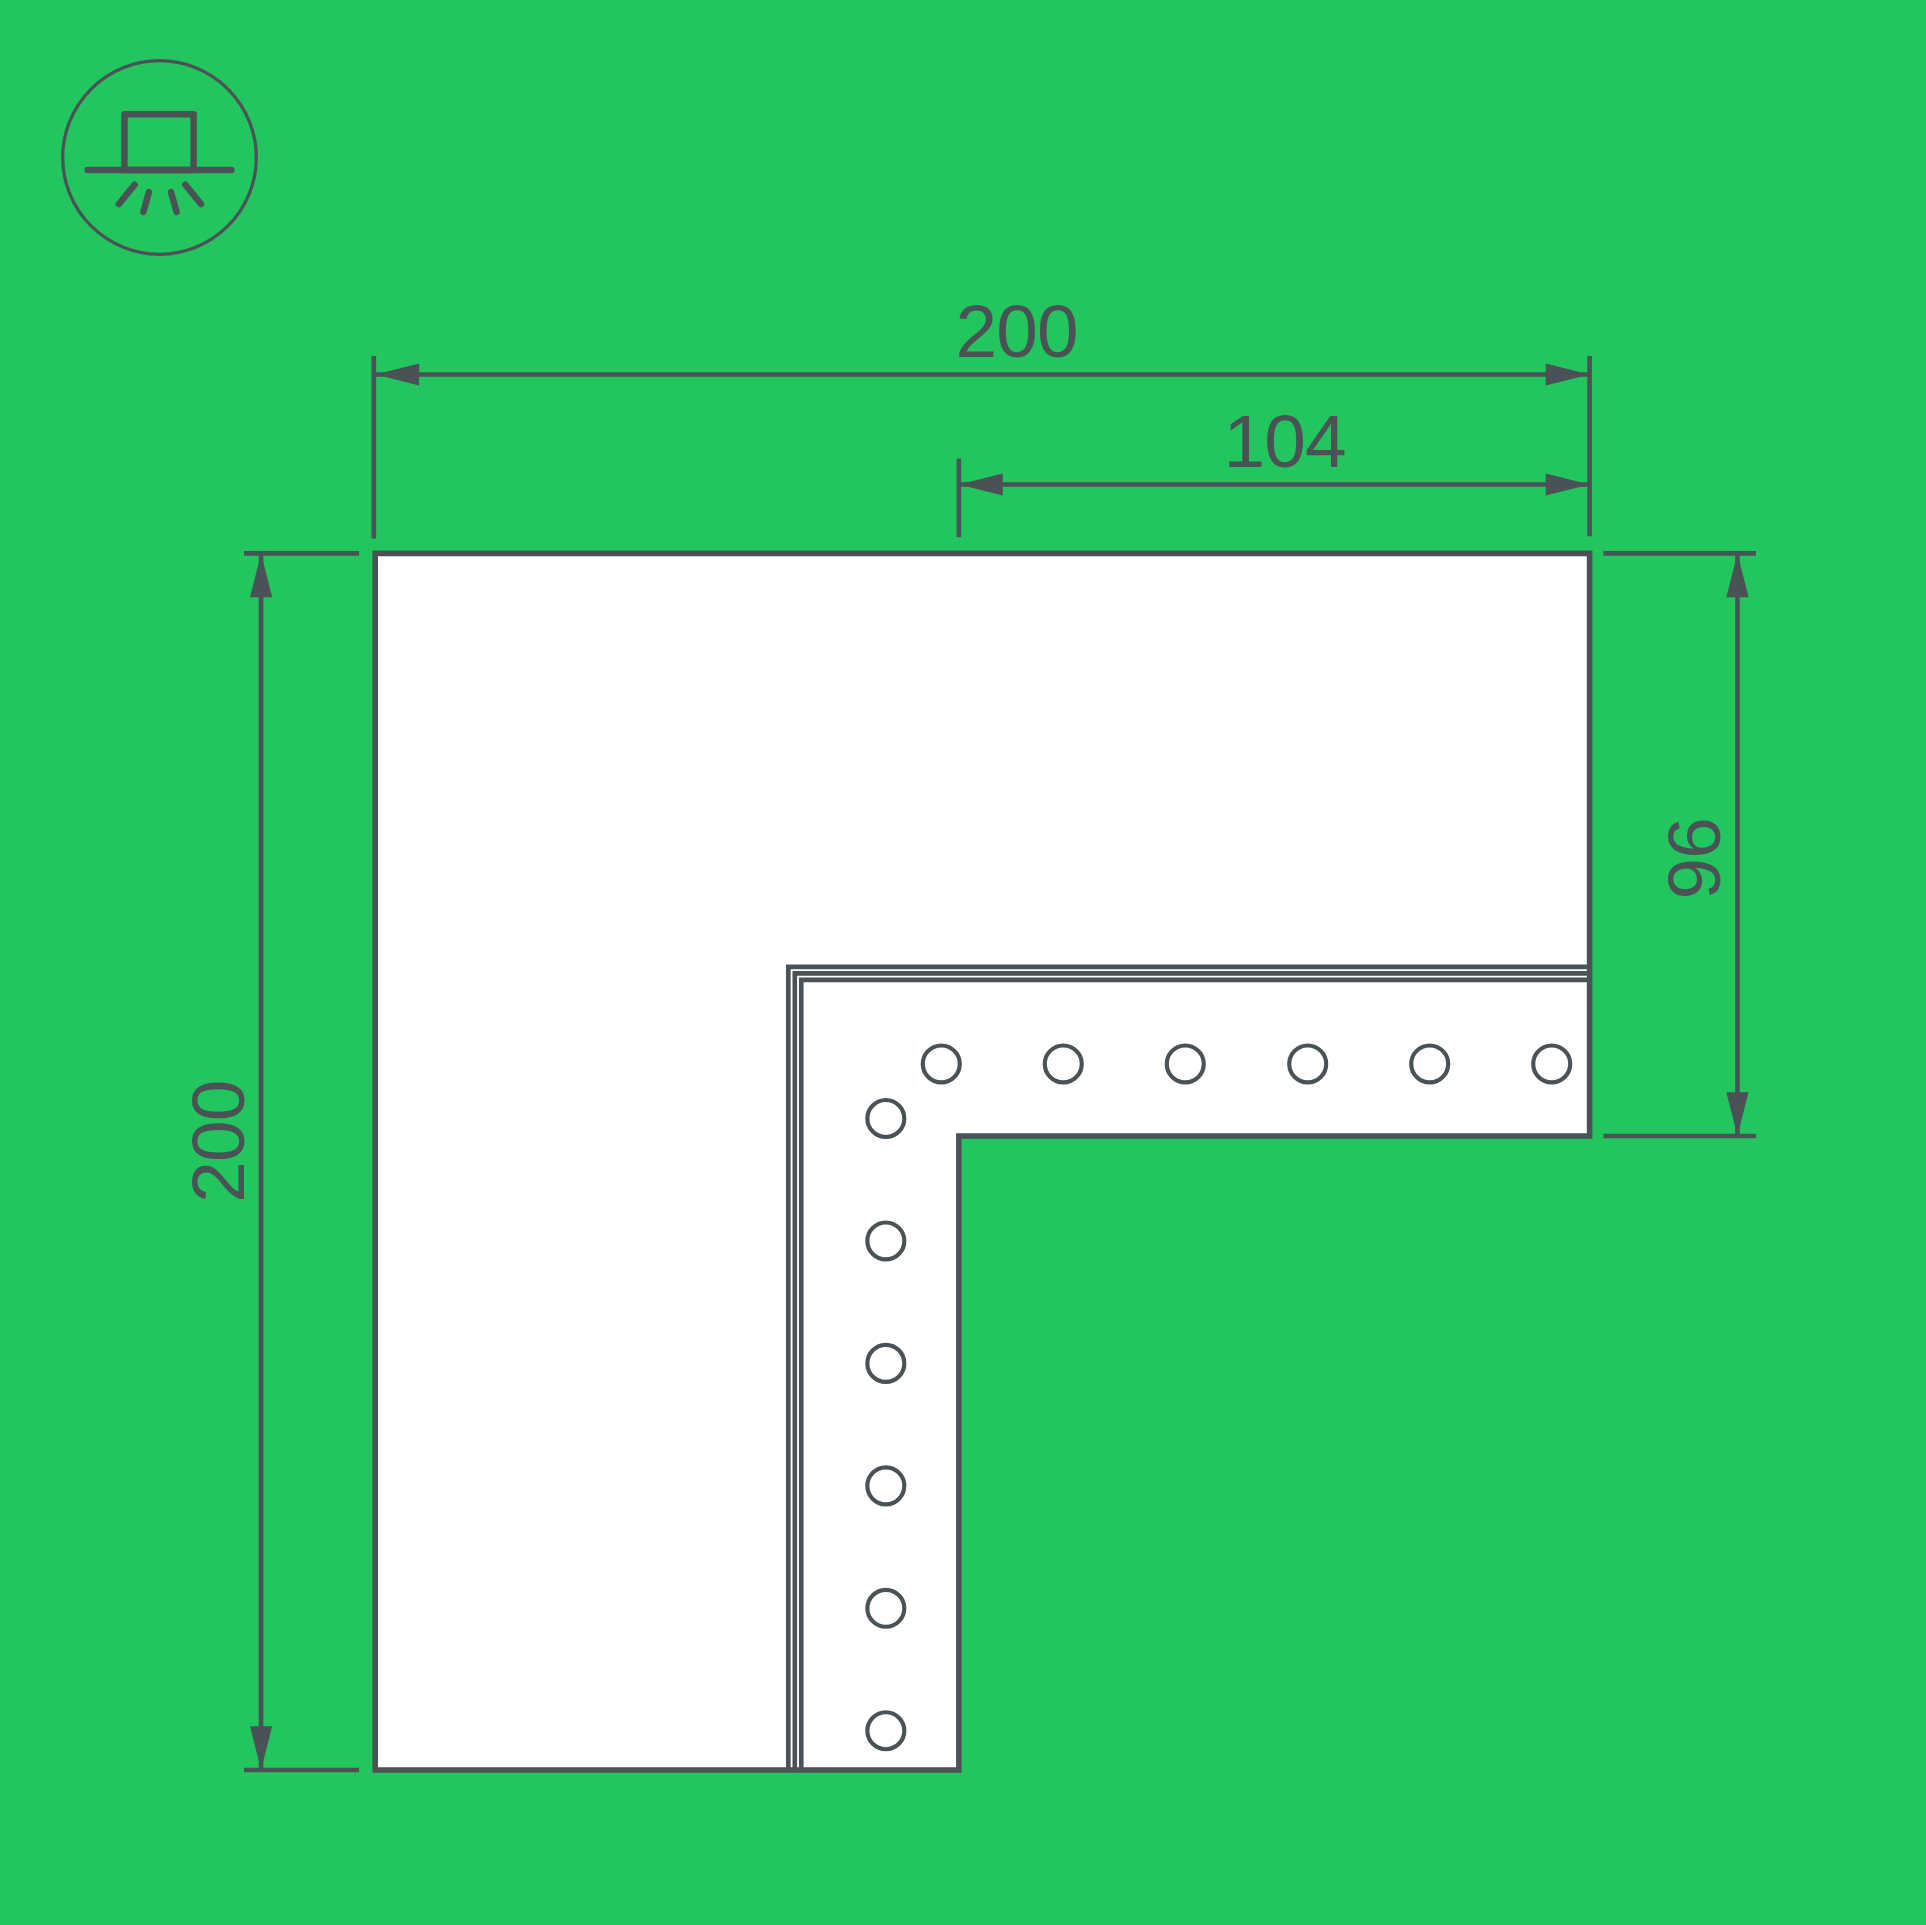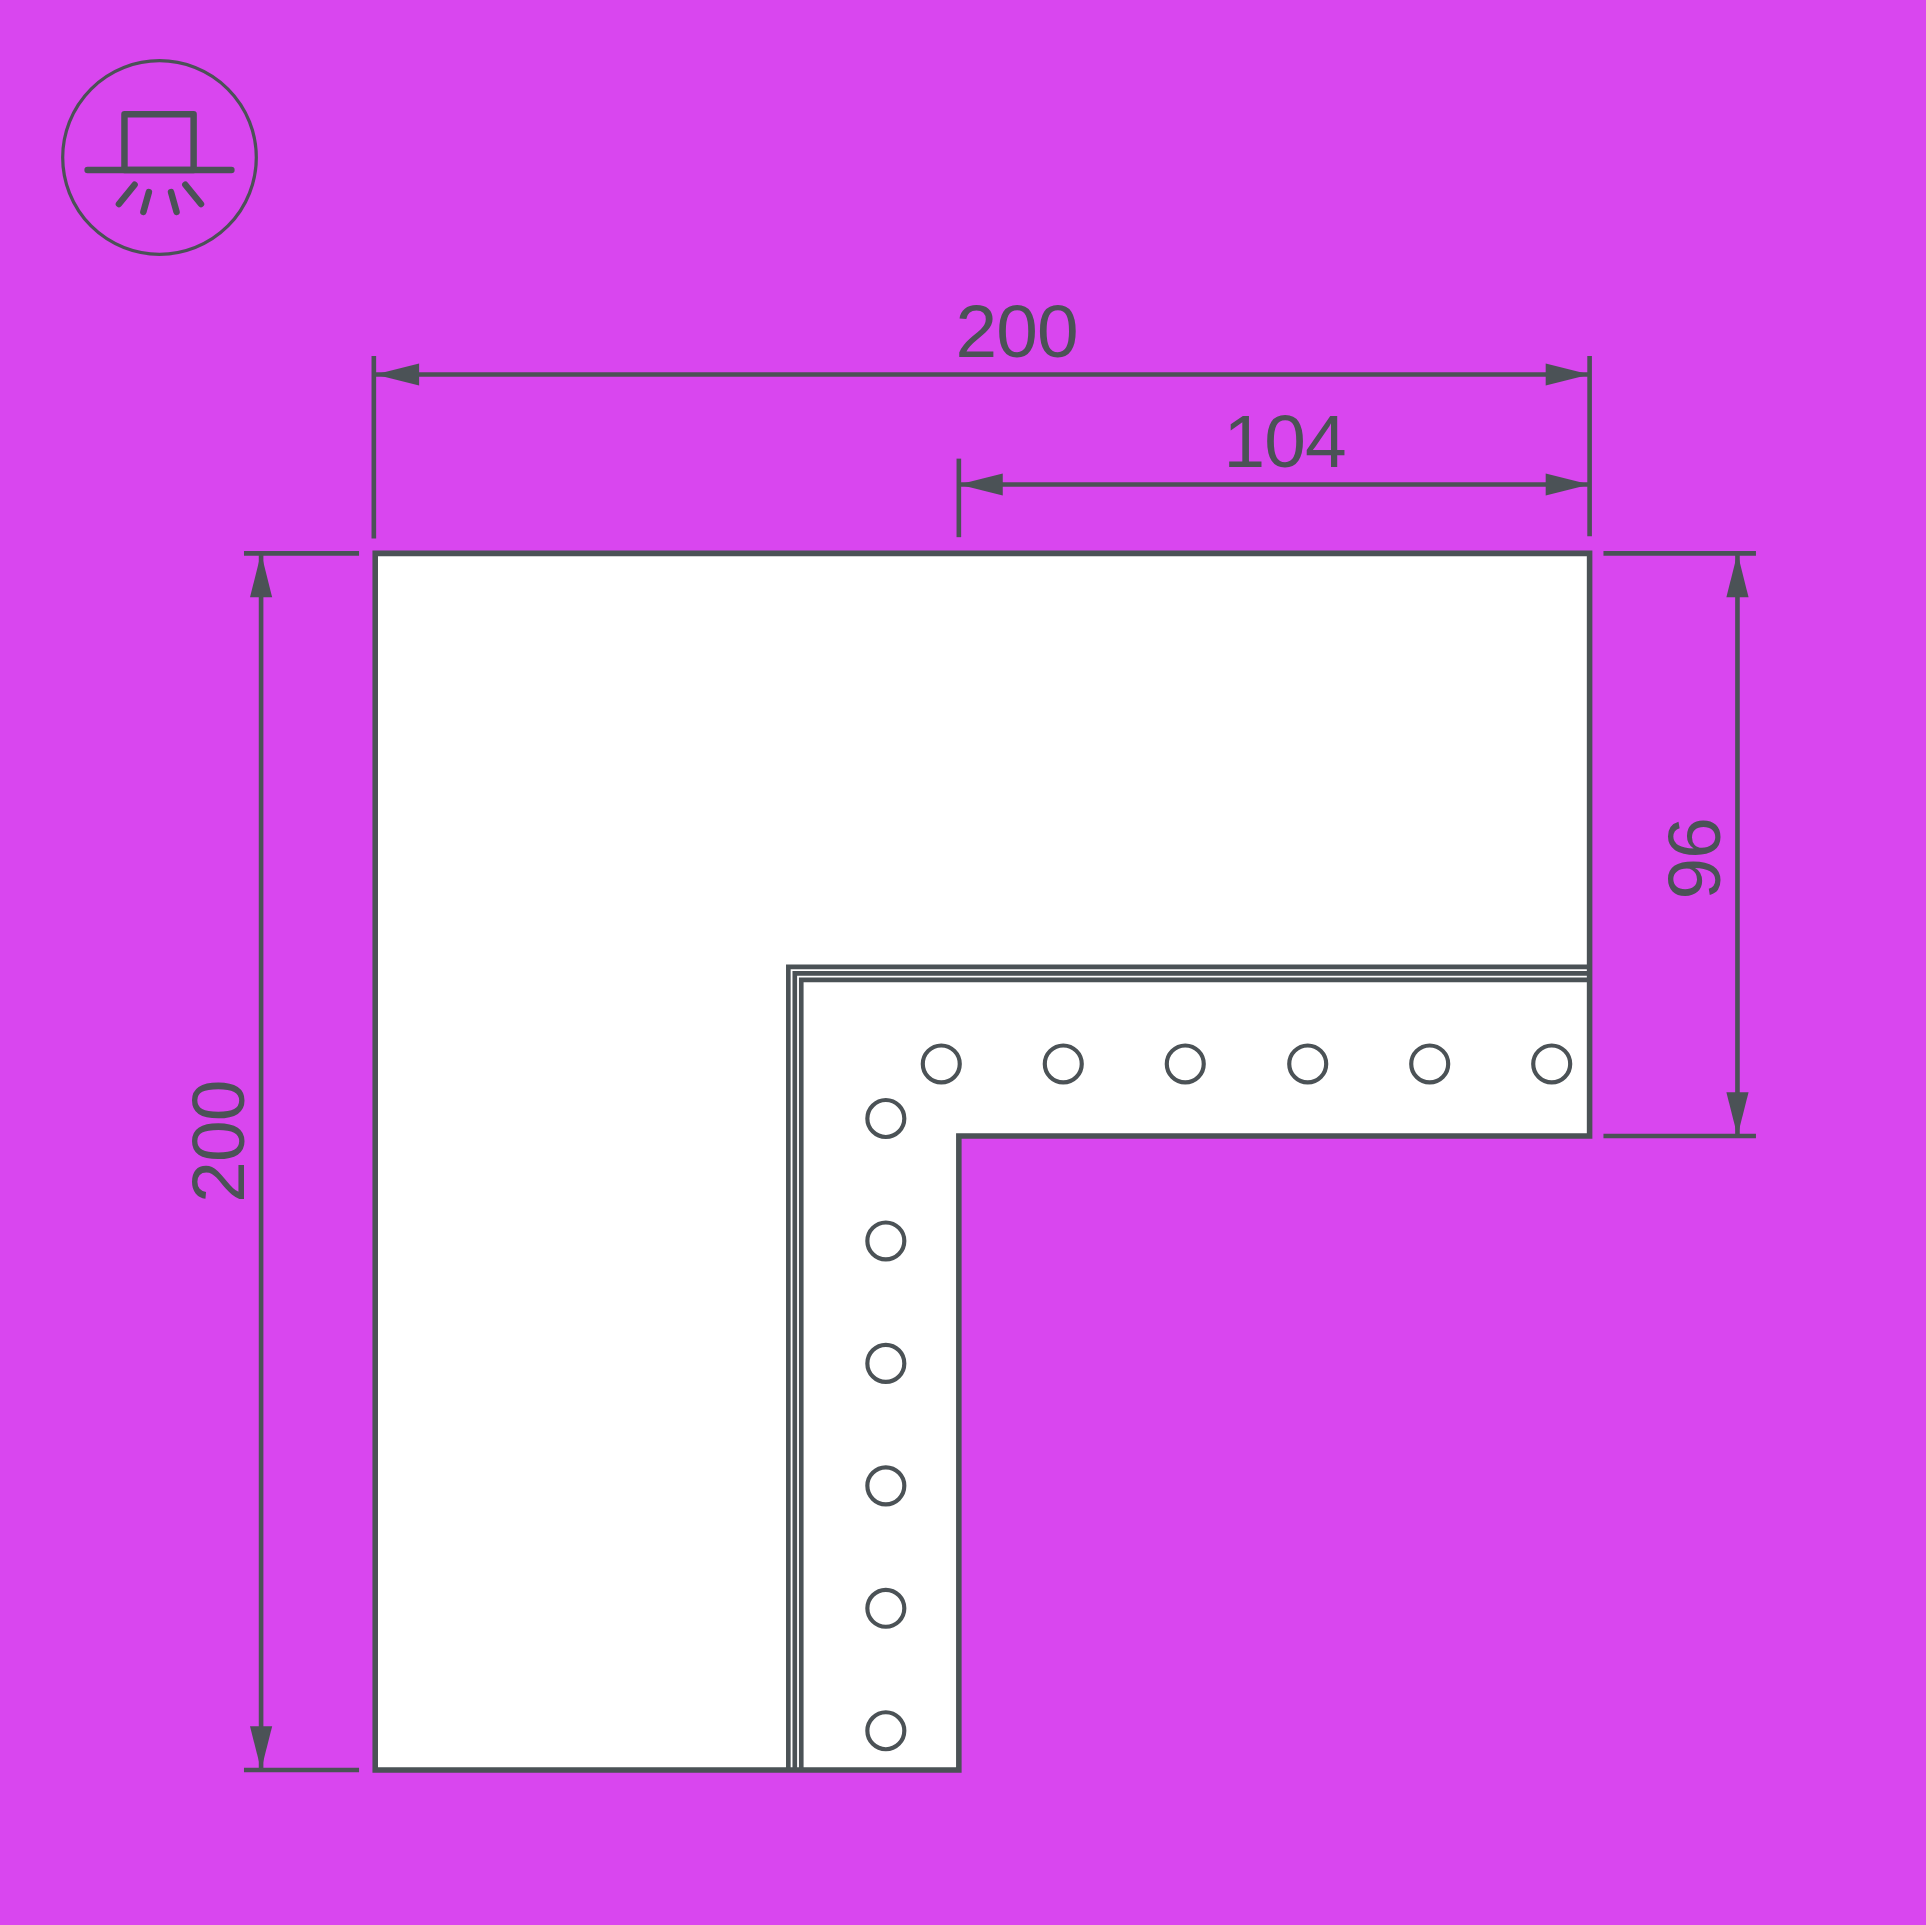--- a/index.html
+++ b/index.html
@@ -23,21 +23,21 @@
     font-family:"Liberation Sans", sans-serif;
     font-size:162px;
     fill:var(--line,#4b5256);
     letter-spacing:-2px;
   }
   .icon-stroke{stroke:var(--line,#4b5256);fill:none;}
 </style>
 </head>
 <body>
 
-<div class="page" style="--line: #4b5256; background: #d946ef;">
+<div class="page" style="--line: #4b5256; background: #22c55e;">
 
   <div class="icon-wrap">
     <svg width="201" height="201" viewBox="0 0 436 436">
       <circle class="icon-stroke" cx="218" cy="218" r="210" stroke-width="7"></circle>
       <rect class="icon-stroke" x="142" y="124" width="150" height="121" stroke-width="14" stroke-linejoin="round"></rect>
       <line class="icon-stroke" x1="62" y1="245" x2="374" y2="245" stroke-width="14" stroke-linecap="round"></line>
       <g stroke-linecap="round">
         <line class="icon-stroke" x1="164" y1="277" x2="130" y2="319" stroke-width="14"></line>
         <line class="icon-stroke" x1="195" y1="293" x2="183" y2="336" stroke-width="14"></line>
         <line class="icon-stroke" x1="243" y1="293" x2="255" y2="336" stroke-width="14"></line>

